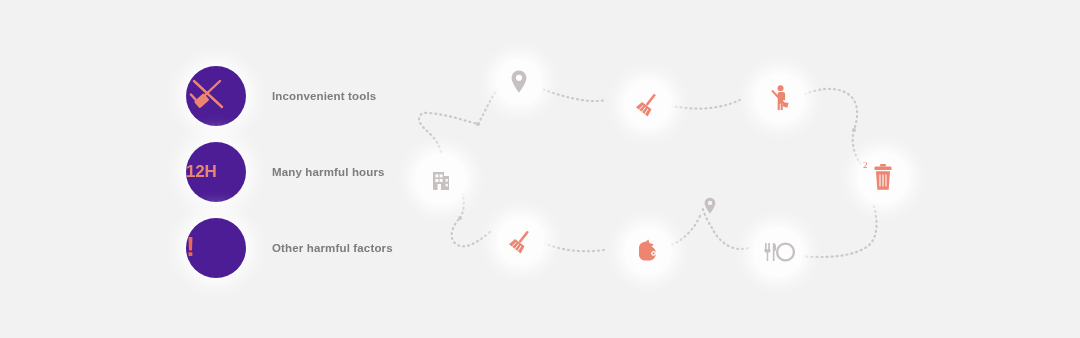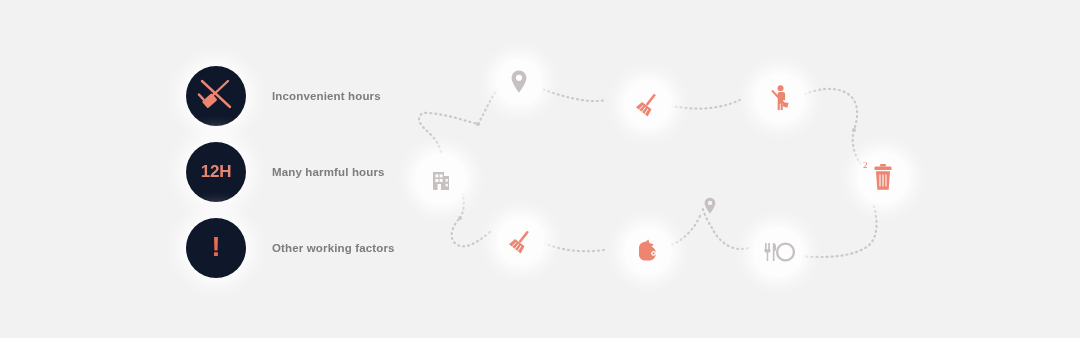--- a/index.html
+++ b/index.html
@@ -32,25 +32,24 @@
   .legend-row {
     position: relative;
     height: 76px;
     display: flex;
     align-items: center;
   }
   .legend-badge {
     width: 60px;
     height: 60px;
     border-radius: 50%;
-    background: #0f172a;
+    background: #4c1d95;
     box-shadow: 0 0 18px 8px rgba(255,255,255,0.85);
     display: flex;
     align-items: center;
-    justify-content: center;
     flex: none;
     position: relative;
   }
   .legend-label {
     margin-left: 26px;
     font-size: 11.5px;
     font-weight: bold;
     color: #7c7c7c;
     letter-spacing: 0.15px;
     white-space: nowrap;
@@ -116,35 +115,35 @@
               <line x1="8" y1="9" x2="36" y2="35"></line>
               <line x1="34" y1="9" x2="16" y2="26"></line>
             </g>
             <g transform="rotate(-42 15 28)">
               <rect x="8.5" y="24.5" width="13" height="9" rx="1.4" fill="#ee8571"></rect>
               <rect x="10" y="16" width="2.4" height="9" rx="1.2" fill="#ee8571"></rect>
             </g>
           </svg>
         </span>
       </div>
-      <div class="legend-label">Inconvenient hours</div>
+      <div class="legend-label">Inconvenient tools</div>
     </div>
 
     <div class="legend-row">
       <div class="legend-badge">
         <span class="badge-text">12H</span>
       </div>
       <div class="legend-label">Many harmful hours</div>
     </div>
 
     <div class="legend-row">
       <div class="legend-badge">
         <span class="bang">!</span>
       </div>
-      <div class="legend-label">Other working factors</div>
+      <div class="legend-label">Other harmful factors</div>
     </div>
   </div>
 
   <div class="flow">
 
     <svg width="1080" height="338" style="position:absolute;left:0;top:0;">
       <g fill="none" stroke="#c9c9c9" stroke-width="2.2" stroke-linecap="round" stroke-dasharray="1 4">
 
         <path d="M441,152 C438,140 430,134 424,128 C416,120 418,112 428,113
                  C446,114 462,120 478,124"></path>

